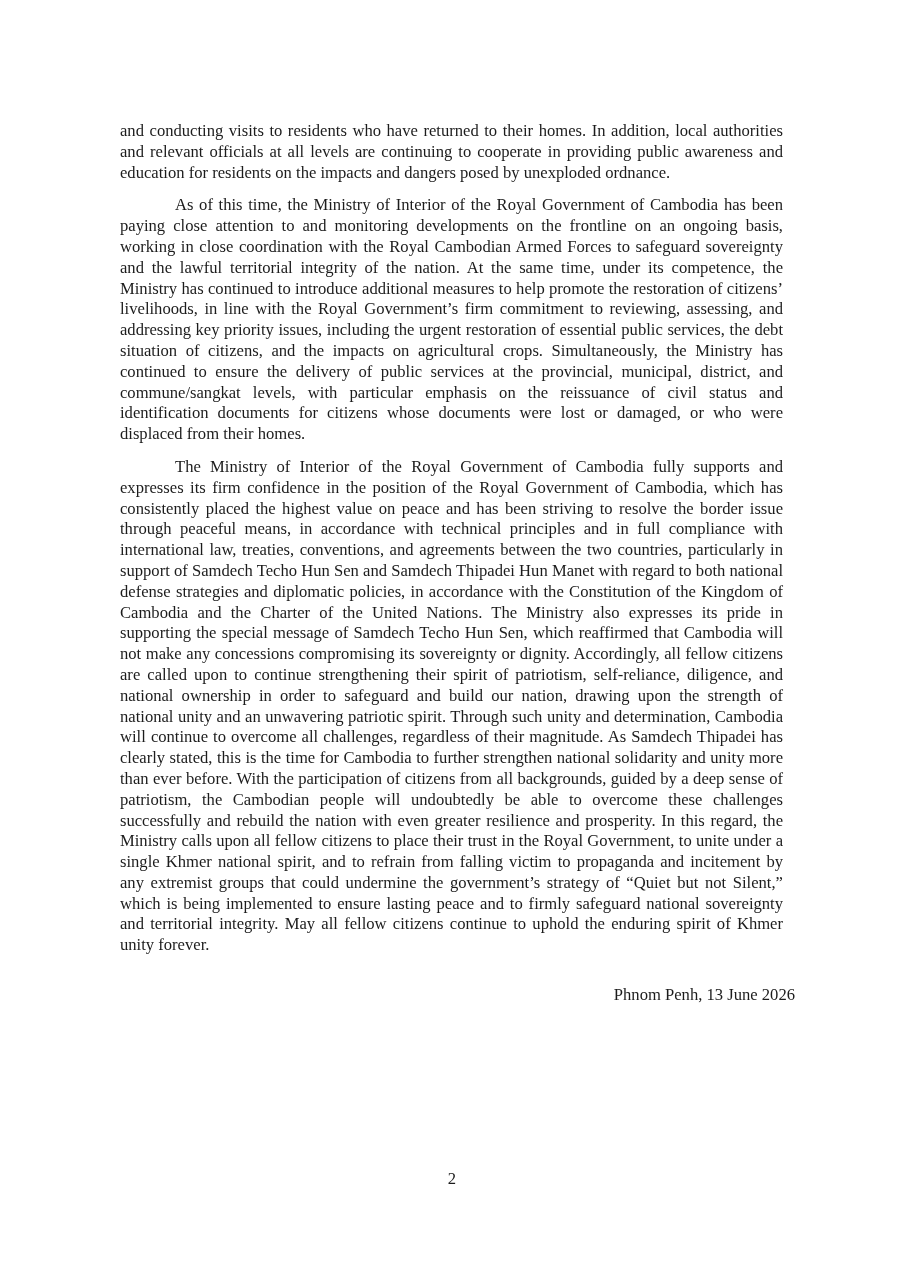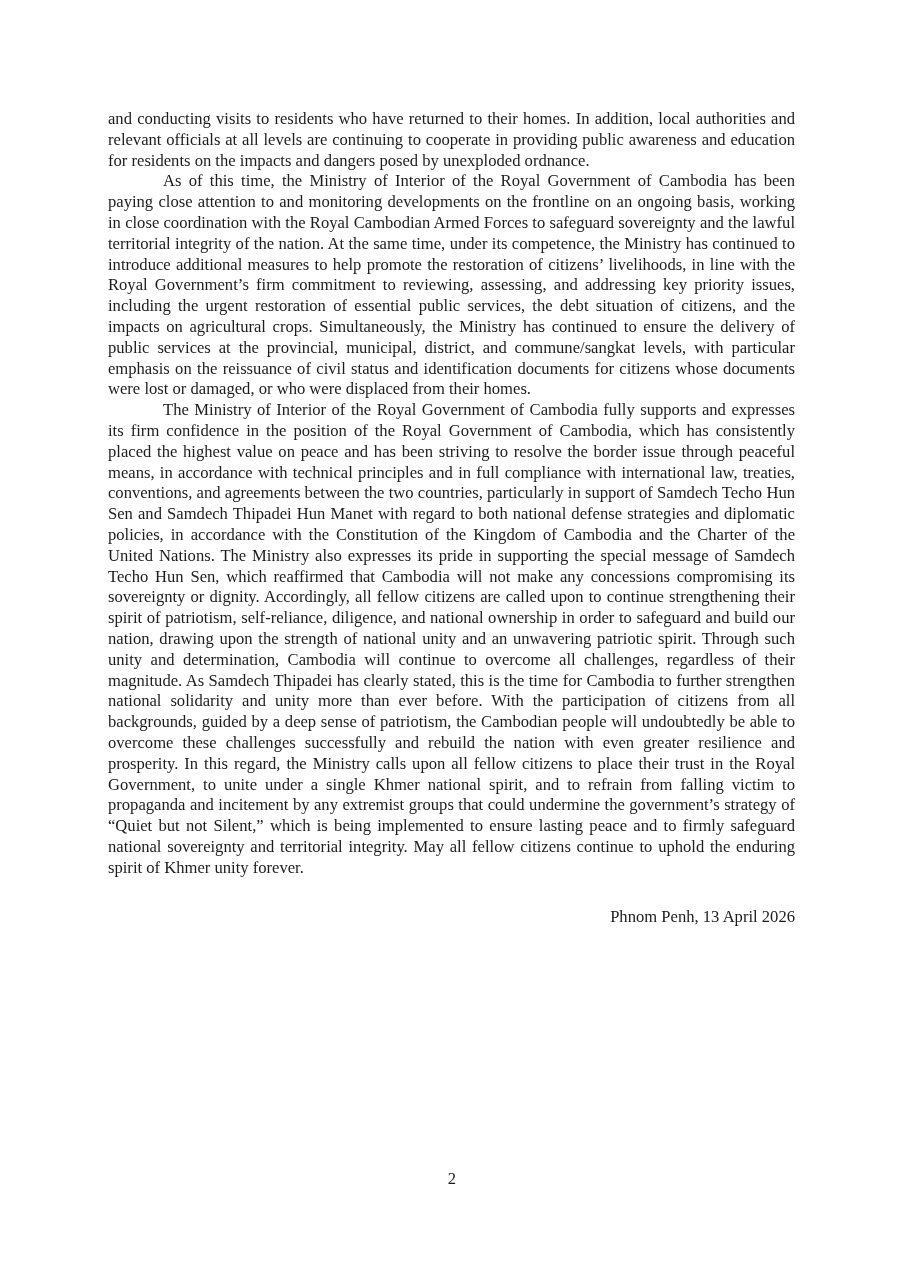--- a/index.html
+++ b/index.html
@@ -23,21 +23,21 @@
     line-height: 20.8px;
   }
   .content {
     position: absolute;
     left: 108px;
     top: 109px;
     width: 687px;
     text-align: justify;
   }
   p.para {
-    margin: 0;
+    margin: 12px;
     padding: 0;
   }
   p.para.indent {
     text-indent: 55px;
   }
   .date-line {
     margin: 29px 0 0 0;
     text-align: right;
   }
   .page-number {
@@ -50,16 +50,16 @@
   strong { font-weight: normal; }
 </style>
 </head>
 <body>
 
 <div class="doc-page">
   <div class="content">
     <p class="para"><span>and conducting visits to residents who have returned to their homes. In addition, local authorities and relevant officials at all levels are continuing to cooperate in providing public awareness and education for residents on the impacts and dangers posed by unexploded ordnance.</span></p>
     <p class="para indent"><span>As of this time, </span><strong>the Ministry of Interior of the Royal Government of Cambodia</strong><span> has been paying close attention to and monitoring developments on the frontline on an ongoing basis, working in close coordination with the Royal Cambodian Armed Forces to safeguard sovereignty and the lawful territorial integrity of the nation. At the same time, under its competence, the Ministry has continued to introduce additional measures to help promote the restoration of citizens’ livelihoods, in line with the Royal Government’s firm commitment to reviewing, assessing, and addressing key priority issues, including the urgent restoration of essential public services, the debt situation of citizens, and the impacts on agricultural crops. Simultaneously, the Ministry has continued to ensure the delivery of public services at the provincial, municipal, district, and commune/sangkat levels, with particular emphasis on the reissuance of civil status and identification documents for citizens whose documents were lost or damaged, or who were displaced from their homes.</span></p>
     <p class="para indent"><strong>The Ministry of Interior of the Royal Government of Cambodia</strong><span> fully supports and expresses its firm confidence in the position of the Royal Government of Cambodia, which has consistently placed the highest value on peace and has been striving to resolve the border issue through peaceful means, in accordance with technical principles and in full compliance with international law, treaties, conventions, and agreements between the two countries, particularly in support of </span><strong>Samdech Techo Hun Sen</strong><span> and </span><strong>Samdech Thipadei Hun Manet</strong><span> with regard to both national defense strategies and diplomatic policies, in accordance with the Constitution of the Kingdom of Cambodia and the Charter of the United Nations. The Ministry also expresses its pride in supporting the special message of </span><strong>Samdech Techo Hun Sen</strong><span>, which reaffirmed that </span><strong>Cambodia will not make any concessions compromising its sovereignty or dignity</strong><span>. Accordingly, all fellow citizens are called upon to continue strengthening their spirit of patriotism, self-reliance, diligence, and national ownership in order to safeguard and build our nation, drawing upon the strength of national unity and an unwavering patriotic spirit. Through such unity and determination, Cambodia will continue to overcome all challenges, regardless of their magnitude. As </span><strong>Samdech Thipadei</strong><span> has clearly stated, </span><strong>this is the time for Cambodia to further strengthen national solidarity and unity more than ever before.</strong><span> With the participation of citizens from all backgrounds, guided by a deep sense of patriotism, the Cambodian people will undoubtedly be able to overcome these challenges successfully and rebuild the nation with even greater resilience and prosperity. In this regard, the Ministry calls upon all fellow citizens to place their trust in the Royal Government, to unite under a single Khmer national spirit, and to refrain from falling victim to propaganda and incitement by any extremist groups that could undermine the government’s strategy of </span><strong>“Quiet but not Silent,”</strong><span> which is being implemented to ensure lasting peace and to firmly safeguard national sovereignty and territorial integrity. </span><strong>May all fellow citizens continue to uphold the enduring spirit of Khmer unity forever.</strong></p>
-    <p class="date-line">Phnom Penh, 13 April 2026</p>
+    <p class="date-line">Phnom Penh, 13 June 2026</p>
   </div>
   <div class="page-number">2</div>
 </div>
 
 </body></html>

